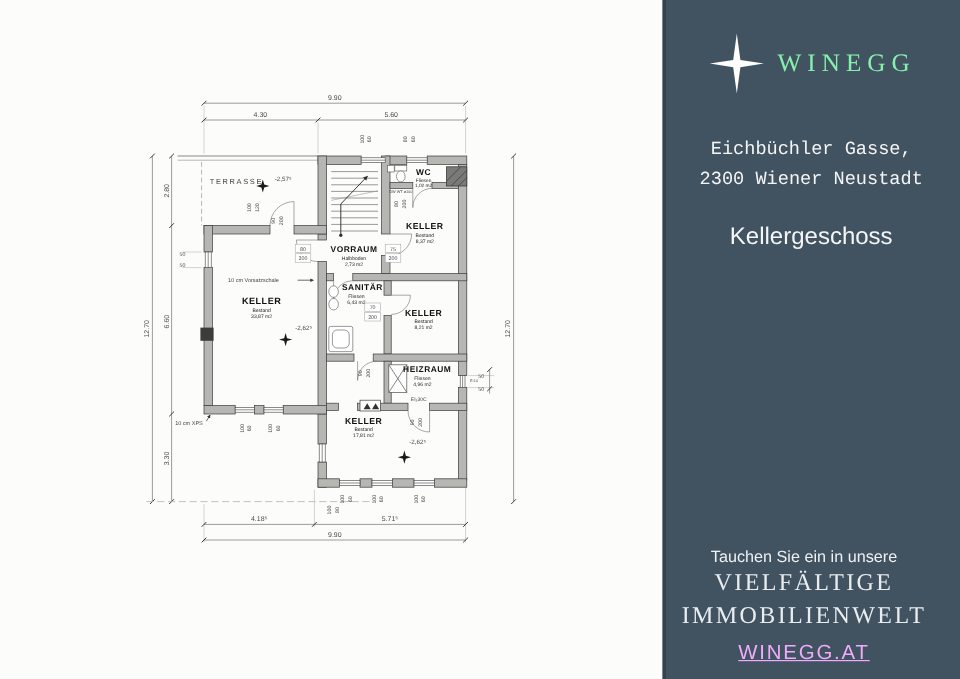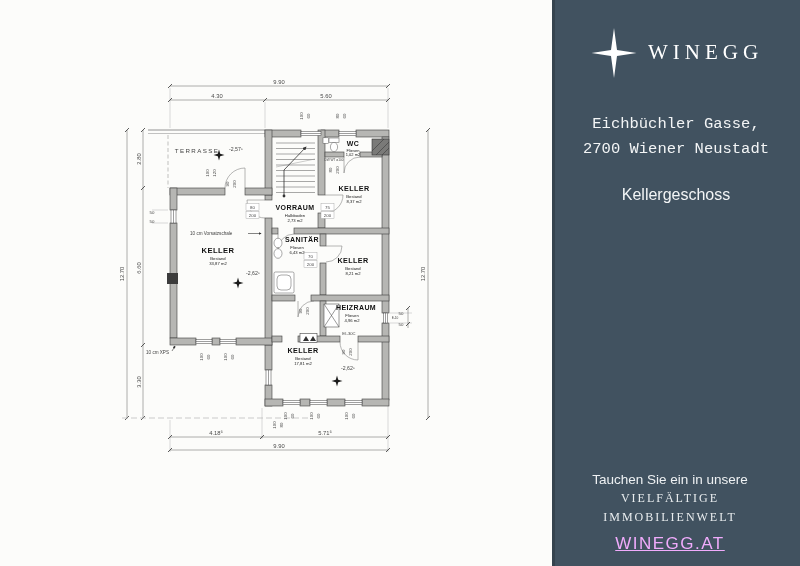--- a/index.html
+++ b/index.html
@@ -9,26 +9,26 @@
   .plan svg{display:block;}
   svg text{font-family:"Liberation Sans",sans-serif;fill:#444;}
   .room-name{font-weight:bold;fill:#111;letter-spacing:.4px;}
   .room-sub{fill:#222;}
   .dim{fill:#4a4a4a;}
   .sidebar{position:absolute;left:552px;top:0;width:248px;height:566px;color:#fff;
            text-align:center;box-shadow:inset 3px 0 0 rgba(0,0,0,.18);}
   .logo{display:flex;justify-content:center;align-items:center;gap:9px;margin-top:24px;}
   .logo-star{width:50px;height:58px;flex:0 0 auto;}
   .logo-words{font-family:"Liberation Serif",serif;font-size:21px;letter-spacing:5px;
-              text-align:left;line-height:1.22;color:#ffffff;}
+              text-align:left;line-height:1.22;color:#86efac;}
   .address{margin-top:30px;font-size:15.5px;line-height:1.6;color:#f3f5f6;font-family:Liberation Mono, monospace;}
-  .floor{margin-top:24px;font-size:16px;color:#f3f5f6;}
+  .floor{margin-top:24px;font-size:20px;color:#f3f5f6;}
   .footer{position:absolute;left:0;right:12px;bottom:12px;}
   .f-intro{font-size:13.5px;color:#eef1f3;}
-  .f-serif{font-family:"Liberation Serif",serif;font-size:12px;letter-spacing:2px;
+  .f-serif{font-family:"Liberation Serif",serif;font-size:20px;letter-spacing:2px;
            margin-top:4px;color:#e9edef;}
   .f-site{margin-top:9px;font-size:17px;letter-spacing:1.5px;color:#f0abfc;text-decoration:underline;}
 </style>
 </head>
 <body>
 
 <div class="page">
 
   <main class="plan">
     <svg width="552" height="566" viewBox="0 0 552 566">
@@ -320,21 +320,21 @@
     <div class="logo">
       <svg class="logo-star" viewBox="-30 -32 60 64">
         <path d="M0,-30 L3.6,-3.6 L27,0 L3.6,3.6 L0,30 L-3.6,3.6 L-27,0 L-3.6,-3.6 Z" fill="#ffffff"></path>
       </svg>
       <div class="logo-words">
         <div>WINEGG</div>
       </div>
     </div>
     <div class="address">
       <div>Eichbüchler Gasse,</div>
-      <div>2700 Wiener Neustadt</div>
+      <div>2300 Wiener Neustadt</div>
     </div>
     <div class="floor">Kellergeschoss</div>
     <div class="footer">
       <div class="f-intro">Tauchen Sie ein in unsere</div>
       <div class="f-serif">VIELFÄLTIGE</div>
       <div class="f-serif">IMMOBILIENWELT</div>
       <div class="f-site">WINEGG.AT</div>
     </div>
   </aside>
 

